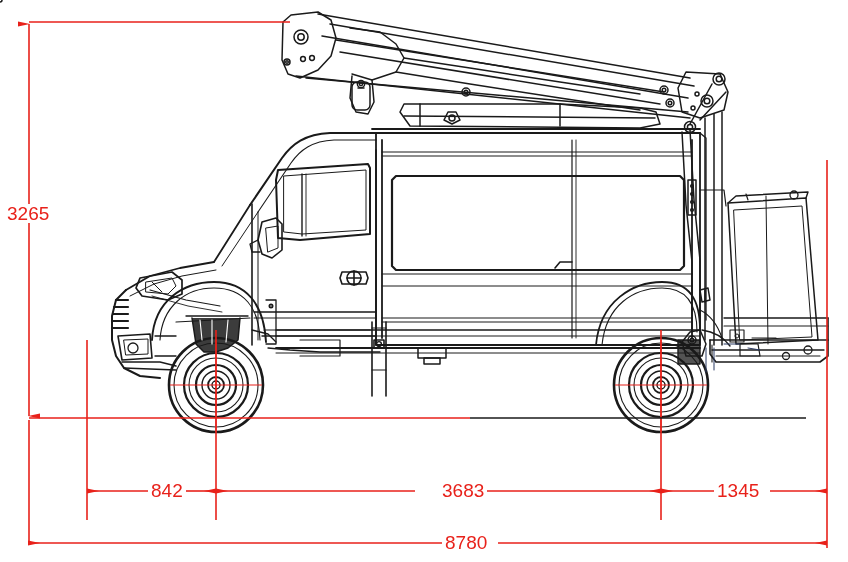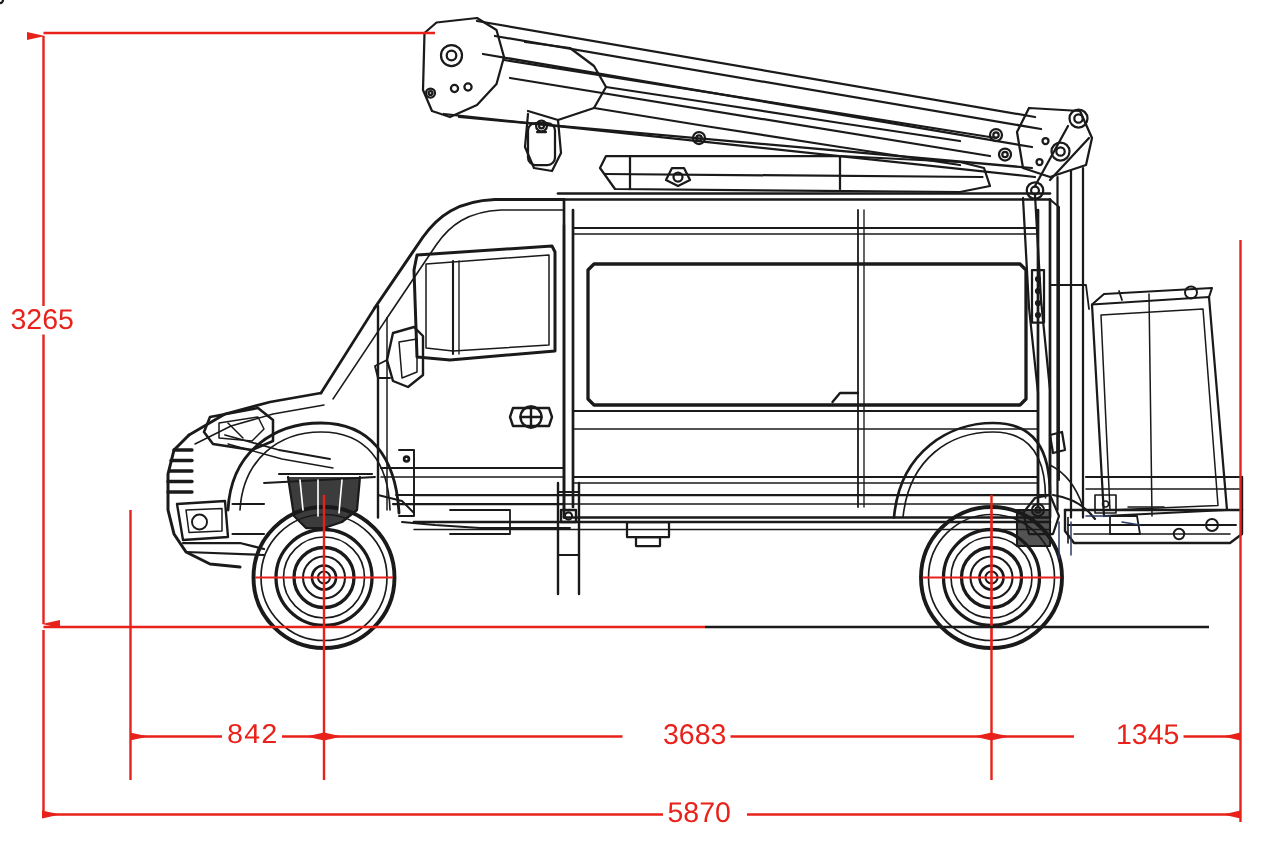--- a/index.html
+++ b/index.html
@@ -336,21 +336,21 @@
     <path d="M615,385 L707,385" stroke-width="1.2"></path>
     <path d="M661,340 L661,432" stroke-width="1.2"></path>
   </g>
 
   <path d="M470,418 L806,418" stroke="#1a1a1a" stroke-width="1.6" fill="none"></path>
 
 </svg>
 
 <div class="dimtext" style="left:4px; top:204px;">3265</div>
 
-<div class="dimtext" style="left:148px; top:481px;font-family:Liberation Mono, monospace;">842</div>
+<div class="dimtext" style="left:148px; top:481px;">842</div>
 
 <div class="dimtext" style="left:414px; top:481px;margin-left:25px;">3683</div>
 
-<div class="dimtext" style="left:714px; top:481px;margin-left:27px;">1345</div>
-
-<div class="dimtext" style="left:442px; top:533px;">5870</div>
+<div class="dimtext" style="left:714px; top:481px;">1345</div>
+
+<div class="dimtext" style="left:442px; top:533px;">8780</div>
 
 </div>
 
 </body></html>

